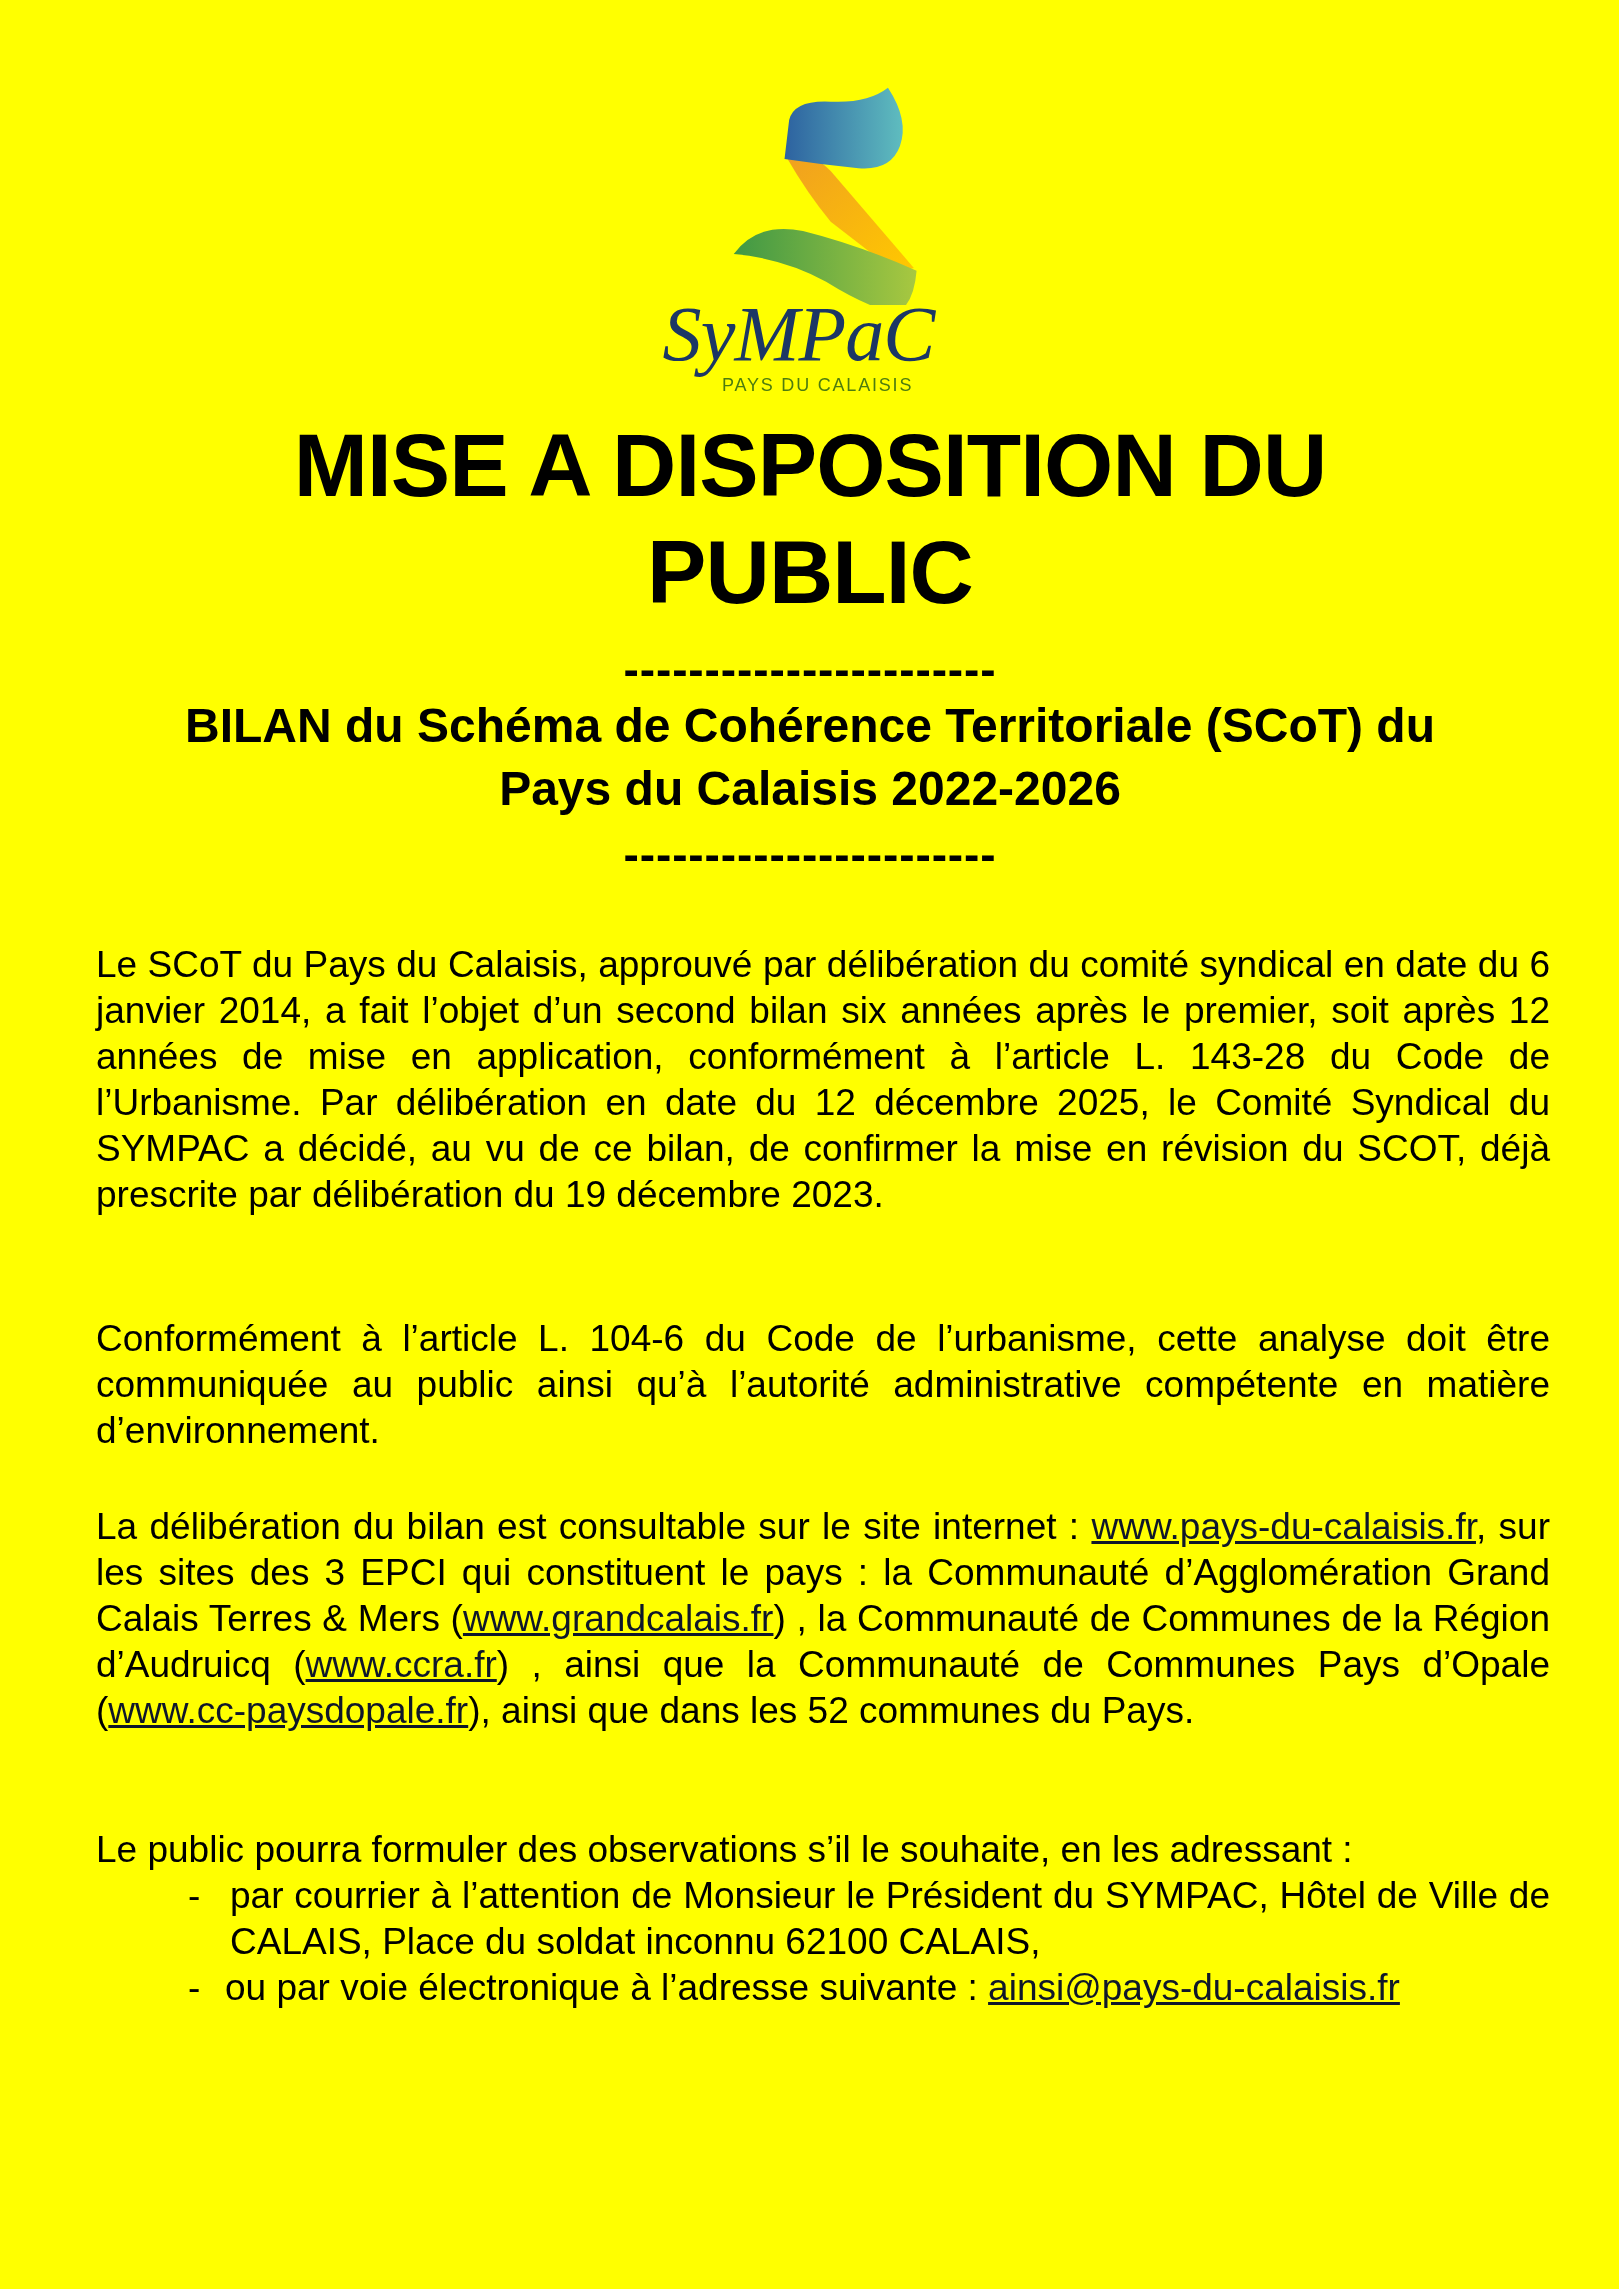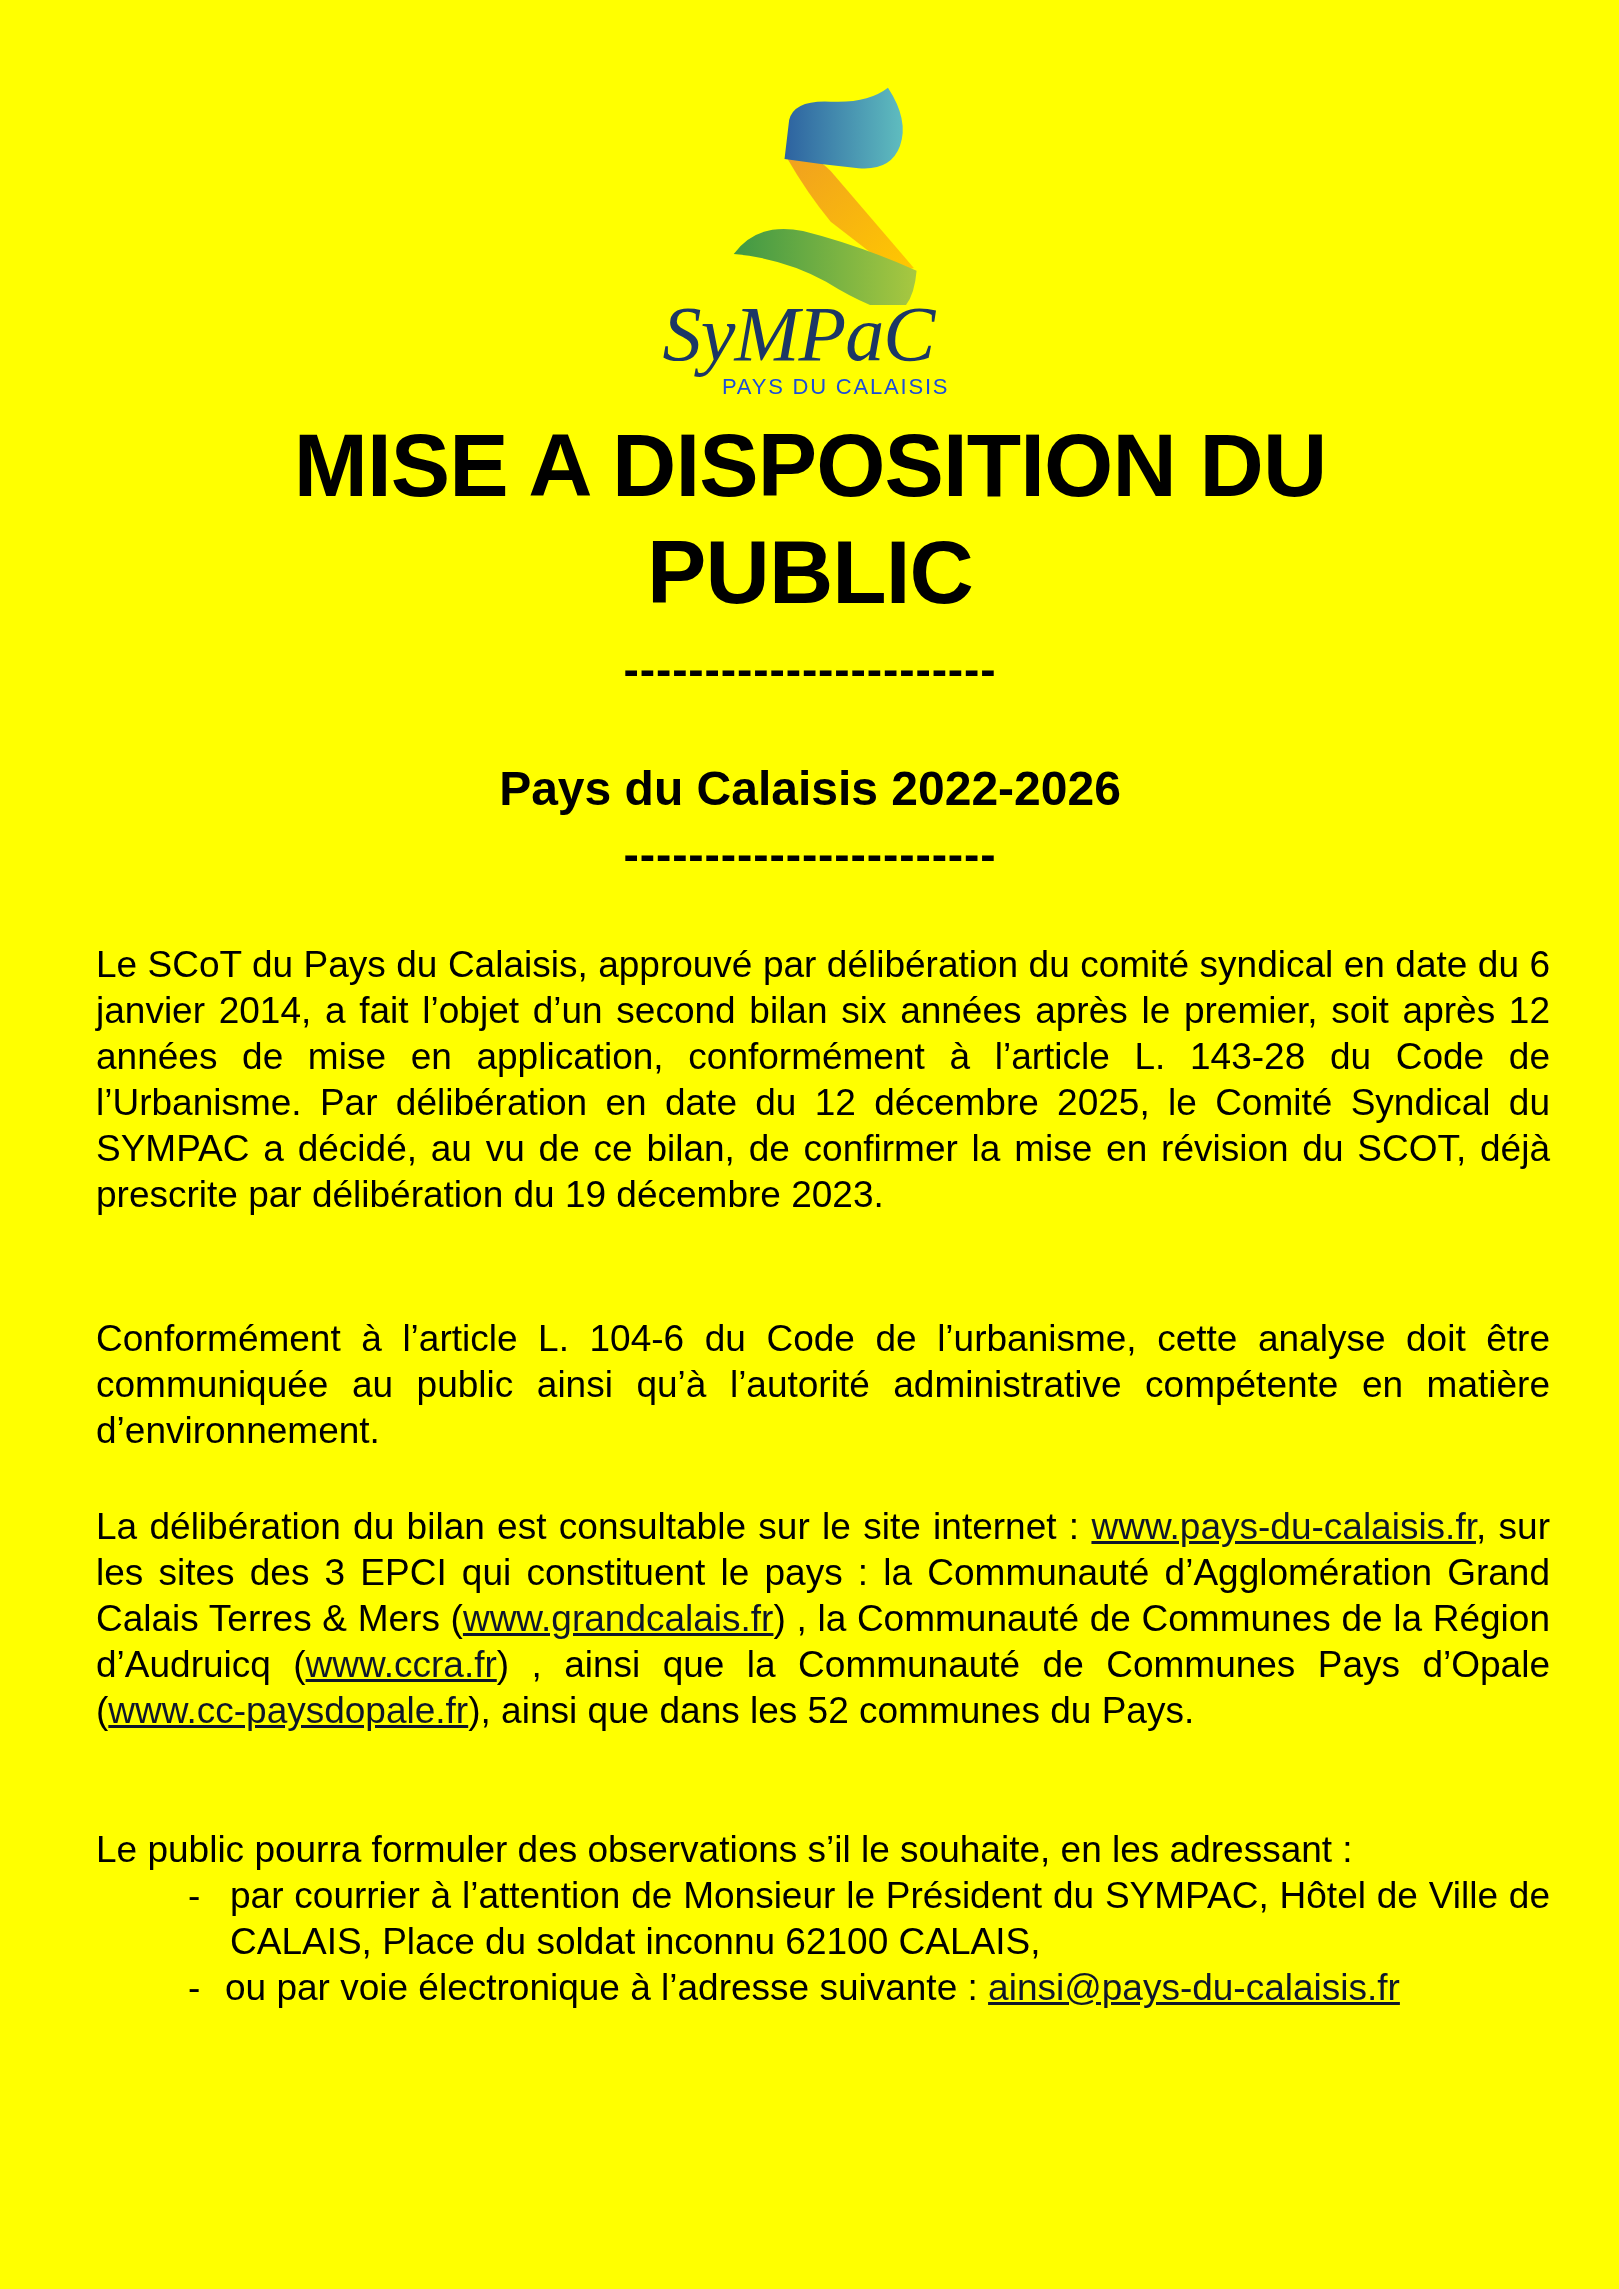--- a/index.html
+++ b/index.html
@@ -33,23 +33,23 @@
       color: #1c3765;
       letter-spacing: -0.9px;
       line-height: 1;
       white-space: nowrap;
     }
     .logo-sub {
       position: absolute;
       left: 76px;
       top: 293px;
       font-family: "Liberation Sans", sans-serif;
-      font-size: 22px;
+      font-size: 18px;
       letter-spacing: 1.8px;
-      color: #1d4ed8;
+      color: #4d7c0f;
       white-space: nowrap;
       line-height: 1;
     }
     .title {
       position: absolute;
       left: 0;
       top: 412px;
       width: 1620px;
       text-align: center;
       font-weight: bold;
@@ -147,21 +147,21 @@
 </div>
 
 <h1 class="title">
   <span>MISE A DISPOSITION DU</span><br>
   <span>PUBLIC</span>
 </h1>
 
 <div class="dashes dash-1">-----------------------</div>
 
 <h2 class="subtitle">
-  <br>
+  <span>BILAN du Schéma de Cohérence Territoriale (SCoT) du</span><br>
   <span>Pays du Calaisis 2022-2026</span>
 </h2>
 
 <div class="dashes dash-2">-----------------------</div>
 
 <p class="body p1">Le SCoT du Pays du Calaisis, approuvé par délibération du comité syndical en date du 6 janvier 2014, a fait l’objet d’un second bilan six années après le premier, soit après 12 années de mise en application, conformément à l’article L. 143-28 du Code de l’Urbanisme. Par délibération en date du 12 décembre 2025, le Comité Syndical du SYMPAC a décidé, au vu de ce bilan, de confirmer la mise en révision du SCOT, déjà prescrite par délibération du 19 décembre 2023.</p>
 
 <p class="body p2">Conformément à l’article L. 104-6 du Code de l’urbanisme, cette analyse doit être communiquée au public ainsi qu’à l’autorité administrative compétente en matière d’environnement.</p>
 
 <p class="body p3"><span>La délibération du bilan est consultable sur le site internet : </span><a>www.pays-du-calaisis.fr</a><span>, sur les sites des 3 EPCI qui constituent le pays : la Communauté d’Agglomération Grand Calais Terres &amp; Mers (</span><a>www.grandcalais.fr</a><span>) , la Communauté de Communes de la Région d’Audruicq (</span><a>www.ccra.fr</a><span>) , ainsi que la Communauté de Communes Pays d’Opale (</span><a>www.cc-paysdopale.fr</a><span>), ainsi que dans les 52 communes du Pays.</span></p>

